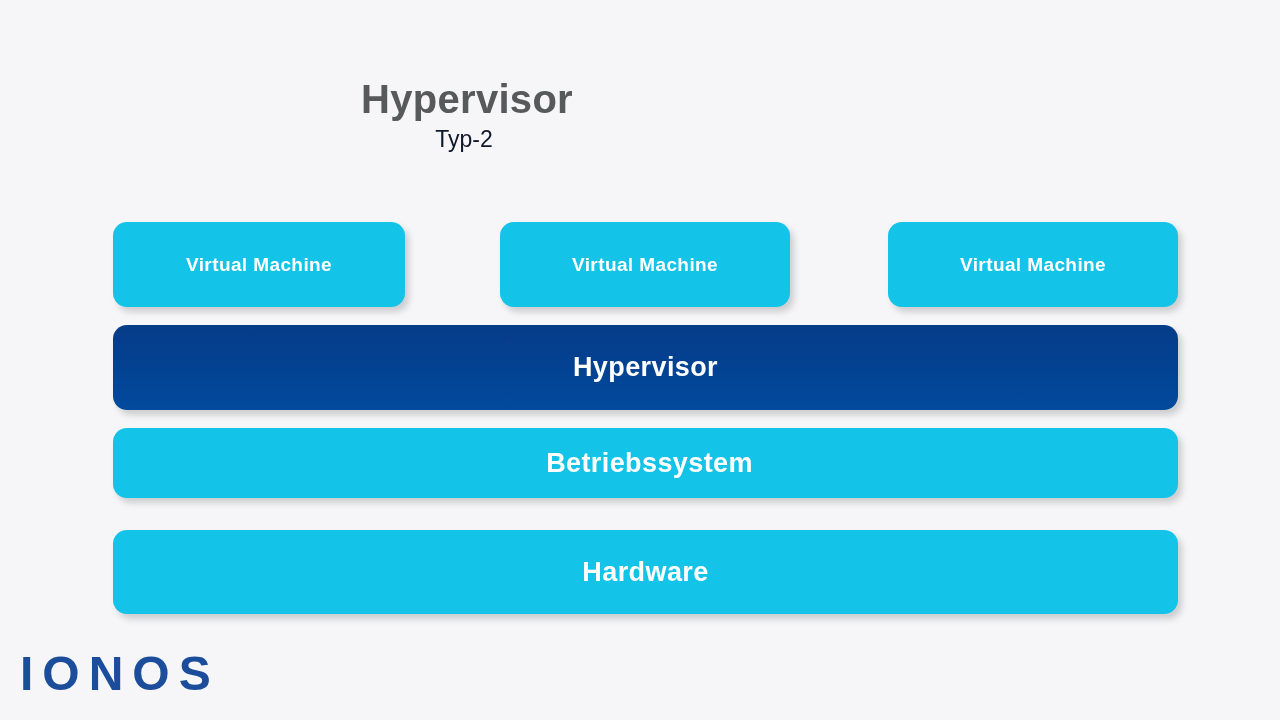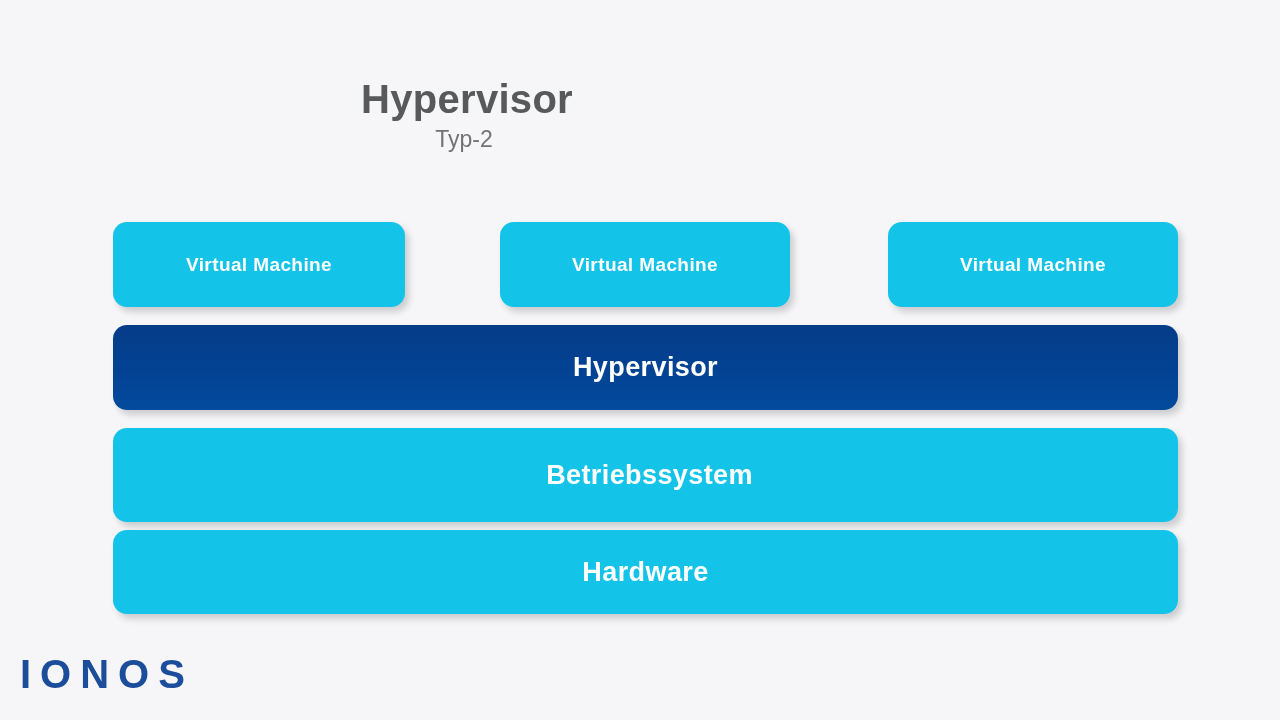--- a/index.html
+++ b/index.html
@@ -34,21 +34,21 @@
     font-weight: bold;
     color: #58595b;
     letter-spacing: 0.3px;
     line-height: 46px;
     margin: 0 0 0 8px;
     white-space: nowrap;
   }
   .slide-subtitle {
     font-size: 23px;
     font-weight: normal;
-    color: #737373;
+    color: #0f172a;
     line-height: 28px;
     margin: 3px 0 0 2px;
     white-space: nowrap;
   }
 
   
   .stack {
     position: absolute;
     left: 0;
     top: 0;
@@ -90,36 +90,36 @@
     left: 113px;
     width: 1065px;
   }
   .layer-hypervisor {
     top: 325px;
     height: 85px;
     font-size: 27px;
   }
   .layer-os {
     top: 428px;
-    height: 94px;
+    height: 70px;
     font-size: 27px;
     padding-left: 8px;
   }
   .layer-hardware {
     top: 530px;
     height: 84px;
     font-size: 27px;
   }
 
   
   .logo {
     position: absolute;
     left: 20px;
     bottom: 22px;
-    font-size: 40px;
+    font-size: 48px;
     font-weight: bold;
     color: #1b4d9b;
     letter-spacing: 9px;
     line-height: 48px;
     font-family: "Liberation Sans", sans-serif;
     user-select: none;
   }
 </style>
 </head>
 <body>

